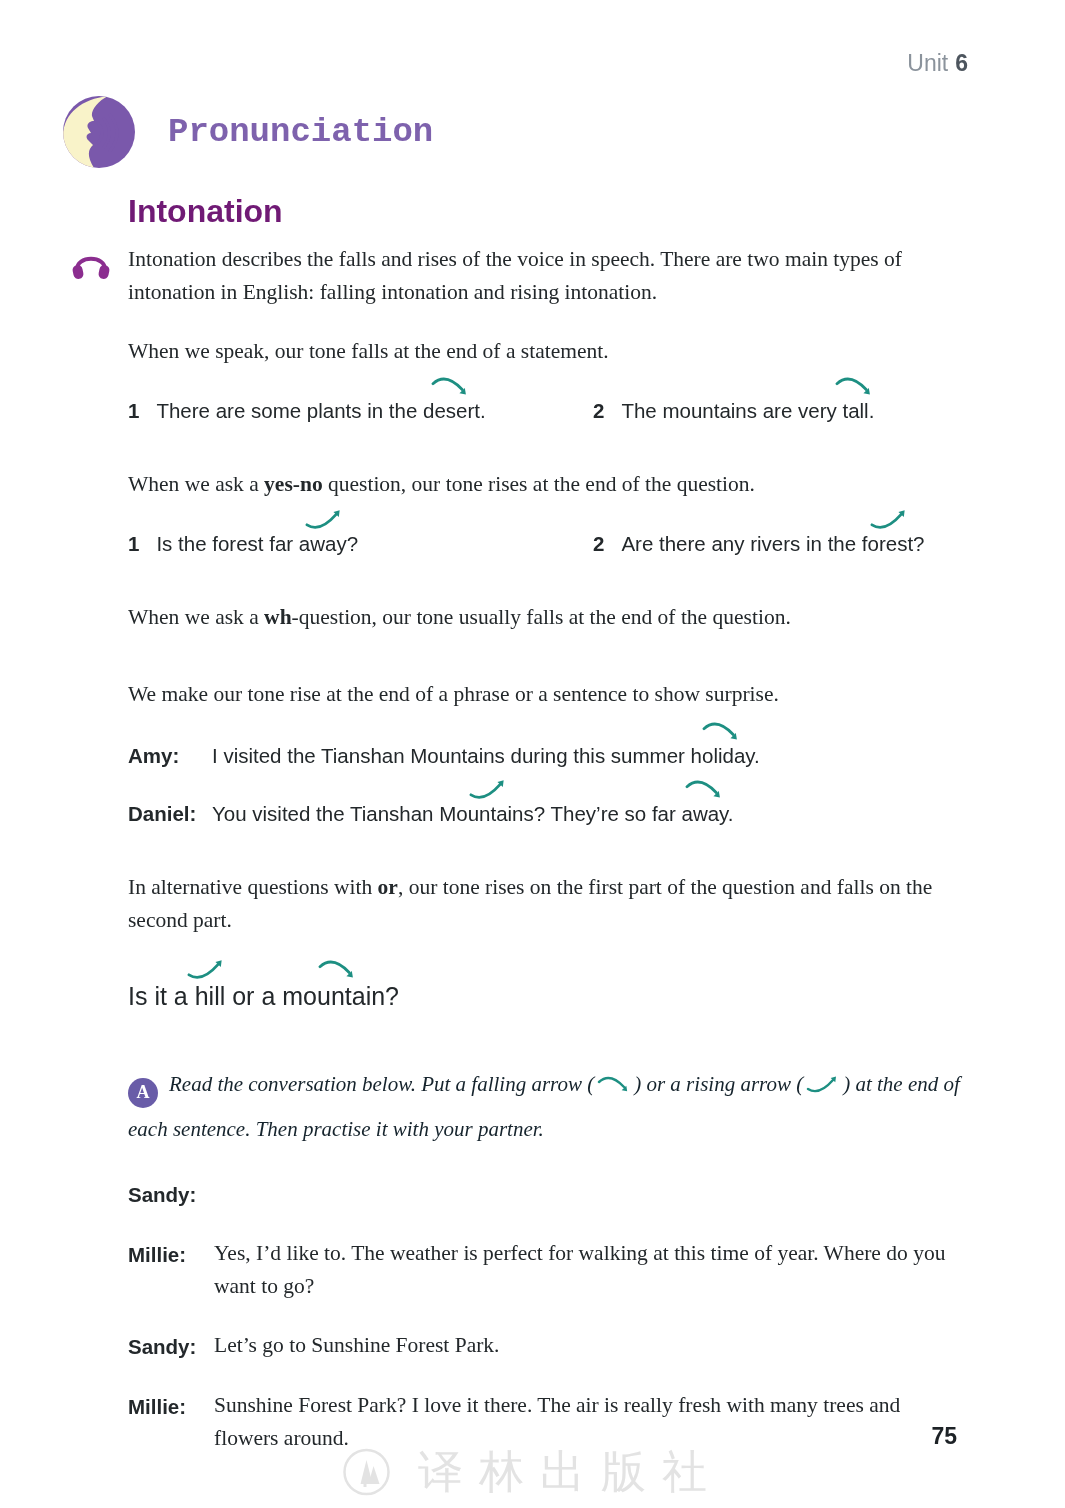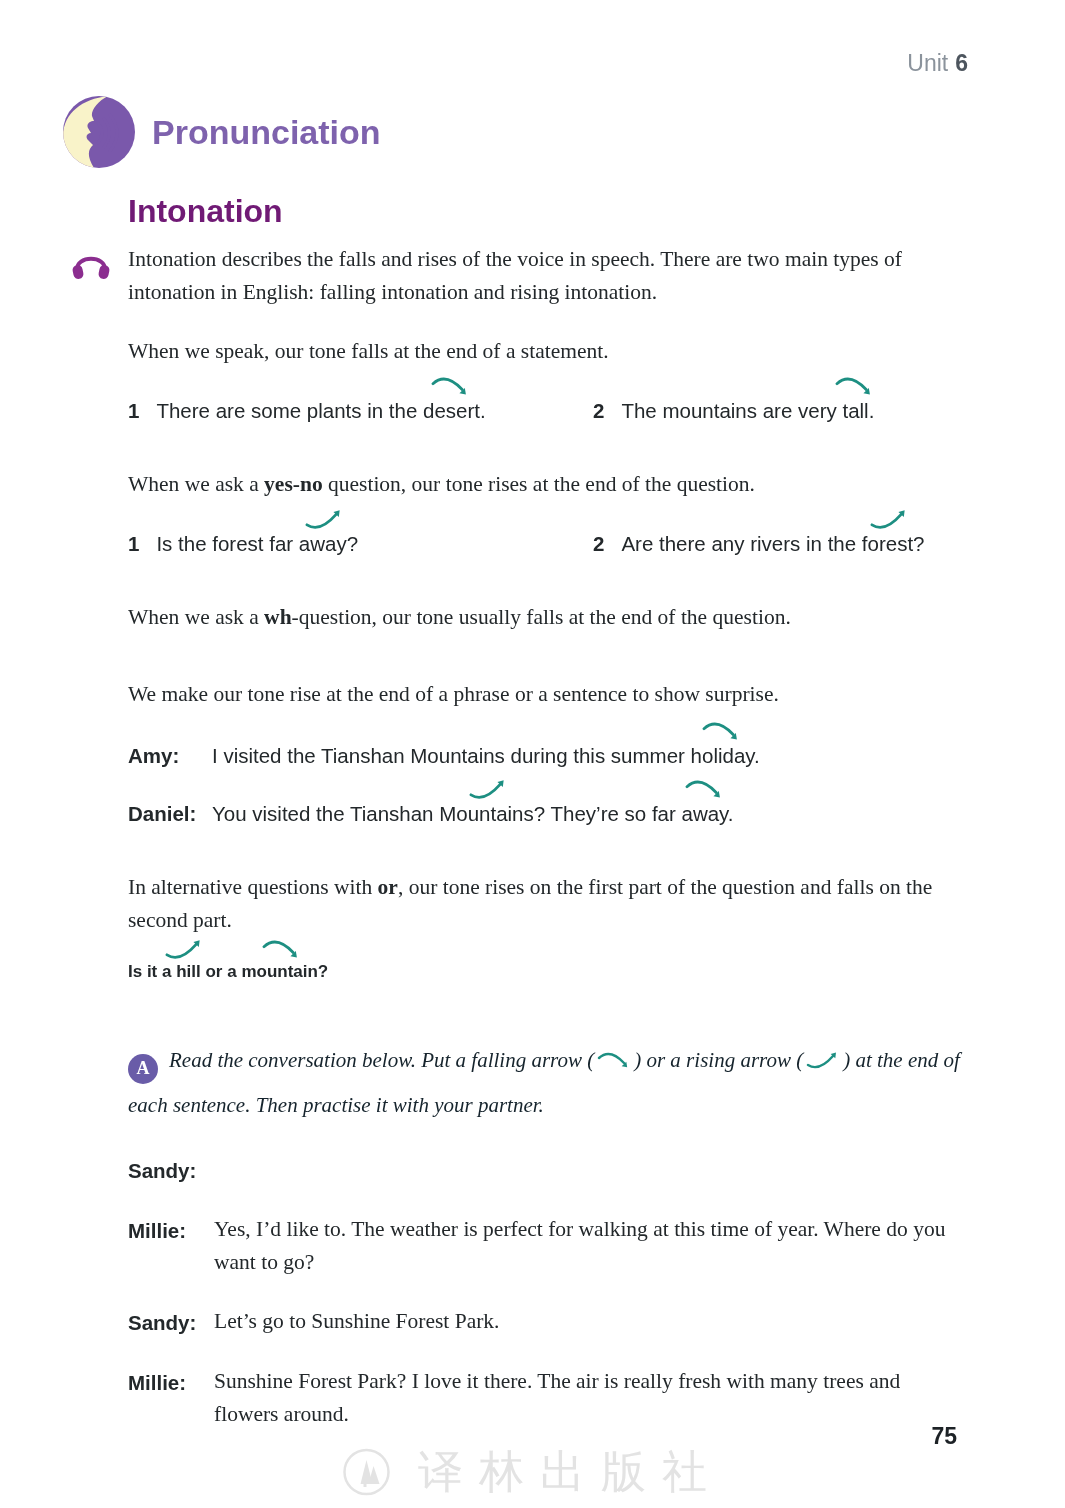--- a/index.html
+++ b/index.html
@@ -5,41 +5,41 @@
   html,body{margin:0;padding:0;}
   body{
     width:1065px;height:1508px;background:#ffffff;position:relative;overflow:hidden;
     font-family:"Liberation Serif",serif;color:#23282b;
   }
   
   .unit{position:absolute;top:50px;right:97px;font-family:"Liberation Sans",sans-serif;
         font-size:23px;color:#8b939c;}
   .unit b{color:#4d555e;font-weight:700;margin-left:7px;}
   .hdr{position:absolute;top:95px;left:62px;display:flex;align-items:center;gap:16px;}
-  .hdr h1{margin:0;font-family:Liberation Sans, sans-serif;font-weight:700;
+  .hdr h1{margin:16px;font-family:Liberation Mono, monospace;font-weight:700;
           font-size:34px;color:#7e62ad;}
   .picon svg{display:block;}
   h2.topic{position:absolute;top:193px;left:128px;margin:0;
            font-family:"Liberation Sans",sans-serif;font-weight:700;
            font-size:32px;color:#701a75;}
   .hp{position:absolute;top:246px;left:71px;}
   
   .content{position:absolute;top:243px;left:128px;width:836px;}
   p.lead{margin:44px 0 0 0;font-size:21.5px;line-height:33px;}
   p.lead.first{margin-top:0;}
   p.lead b{font-weight:700;}
   
   .ex-row{display:grid;grid-template-columns:437px 1fr;margin-top:30px;
           font-family:"Liberation Sans",sans-serif;font-size:20.5px;line-height:26px;gap:28px;}
   .ex .num{font-weight:700;margin-right:17px;}
   .aw{position:relative;white-space:nowrap;}
   .aw svg.arr{position:absolute;bottom:calc(100% - 1px);left:50%;
               transform:translateX(-58%);width:44px;height:28px;}
-  .single-ex{margin-top:22px;font-family:"Liberation Sans",sans-serif;
-             font-size:17px;line-height:26px;font-weight:bold;}
+  .single-ex{margin-top:46px;font-family:"Liberation Sans",sans-serif;
+             font-size:25px;line-height:26px;}
   
   .drow{display:grid;grid-template-columns:84px 1fr;margin-top:32px;
         font-family:"Liberation Sans",sans-serif;font-size:20.5px;line-height:26px;}
   .drow .spk{font-weight:700;}
   
   .activity{margin-top:54px;}
   .instr{margin:0;font-family:Liberation Serif, serif;font-style:italic;
          font-size:21px;line-height:43px;color:#16242d;}
   .badge{display:inline-flex;align-items:center;justify-content:center;
          width:30px;height:30px;border-radius:50%;background:#695ca8;color:#fff;

